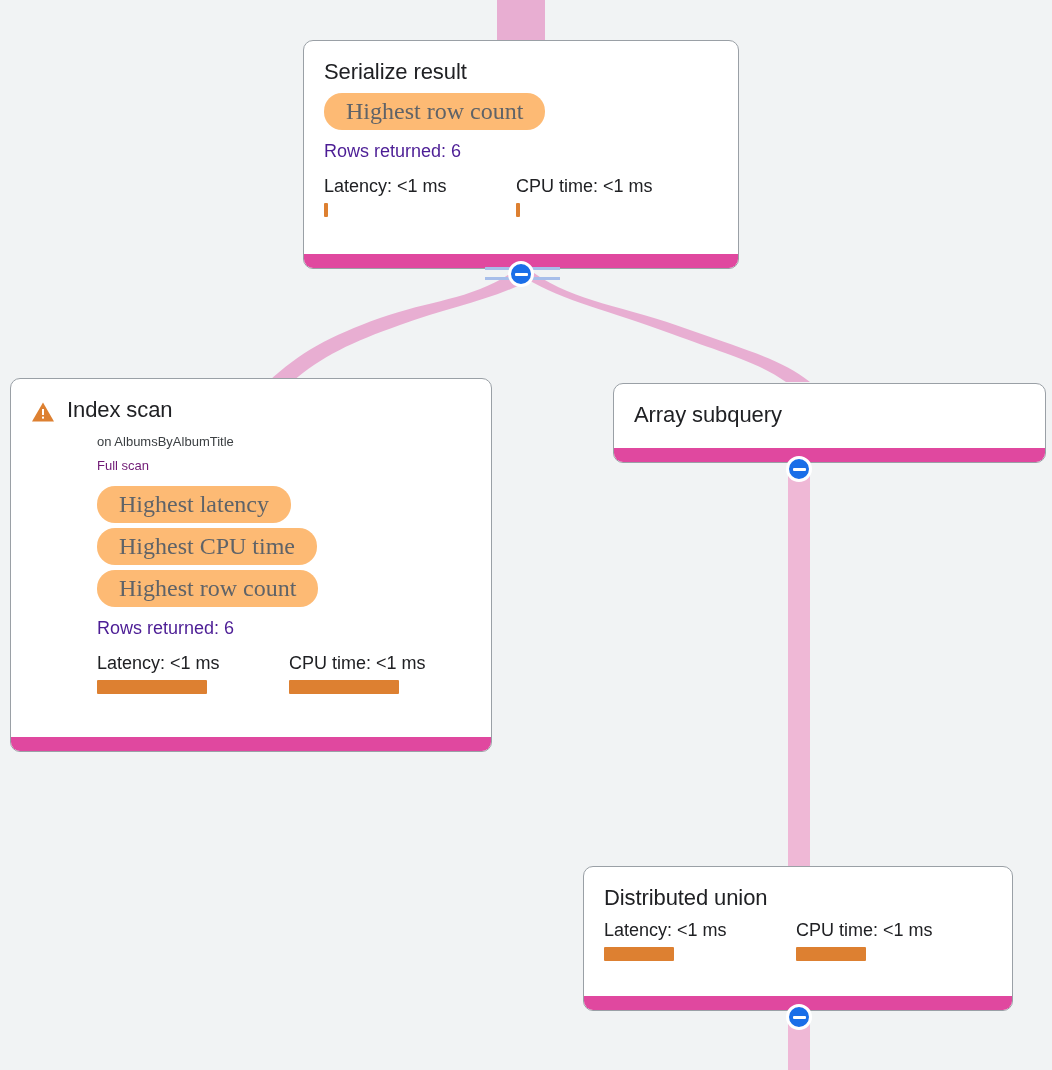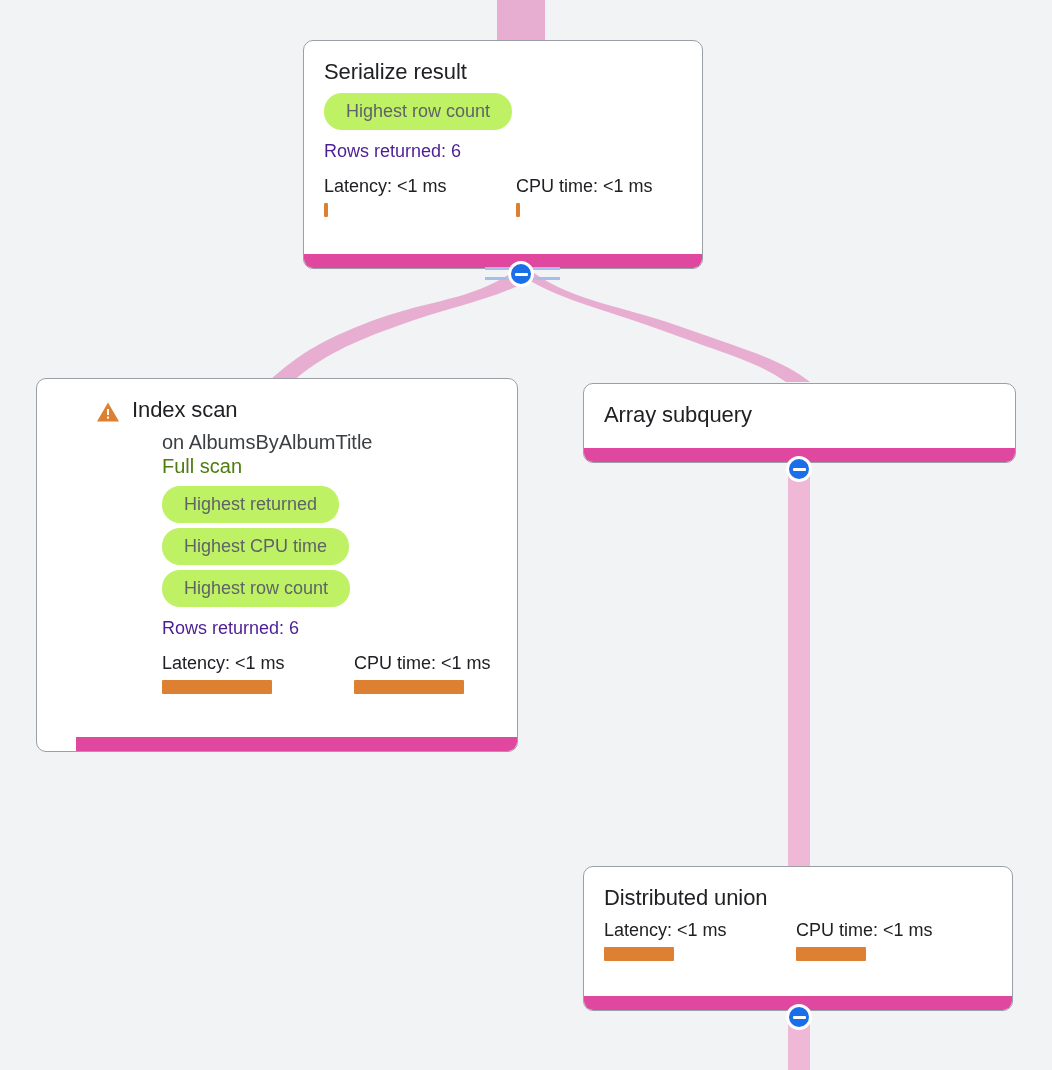--- a/index.html
+++ b/index.html
@@ -60,27 +60,27 @@
     gap: 12px;
   }
   .node-title {
     font-size: 22px;
     line-height: 26px;
     color: #202124;
     font-weight: 400;
     letter-spacing: -0.1px;
   }
   .node-sub {
-    font-size: 20px;
+    font-size: 13px;
     line-height: 24px;
     color: #3C4043;
     margin-top: 6px;
   }
   .node-sub.muted {
-    color: #4d7c0f;
+    color: #701a75;
     margin-top: 0px;
   }
   .indent { padding-left: 66px; }
 
   
   .warn-icon {
     flex: 0 0 auto;
     width: 24px;
     height: 24px;
     margin-top: 3px;
@@ -89,27 +89,28 @@
 
   
   .badges {
     margin-top: 8px;
     display: flex;
     flex-direction: column;
     align-items: flex-start;
     gap: 5px;
   }
   .badge {
-    background: #bef264;
+    background: #fdba74;
     color: #5F6368;
-    font-size: 18px;
+    font-size: 24px;
     line-height: 22px;
     border-radius: 18px;
     padding: 7px 22px 8px 22px;
     white-space: nowrap;
+    font-family: Liberation Serif, serif;
   }
 
   
   .rows-returned {
     font-size: 18px;
     line-height: 24px;
     color: #4c1d95;
     margin-top: 9px;
   }
 
@@ -198,21 +199,21 @@
              L 786 382
              C 758 362, 726 354, 672 334
              C 608 310, 565 302, 525 278
              Z"></path>
 
     <rect x="788" y="462" width="22" height="412" fill="#EFB8D6"></rect>
 
     <rect x="788" y="1010" width="22" height="62" fill="#EFB8D6"></rect>
   </svg>
 
-  <div class="node" style="left:303px; top:40px; width:400px; height:229px;">
+  <div class="node" style="left:303px; top:40px; width:436px; height:229px;">
     <div class="node-body">
       <div class="node-title-row">
         <div class="node-title">Serialize result</div>
       </div>
       <div class="badges">
         <span class="badge">Highest row count</span>
       </div>
       <div class="rows-returned">Rows returned: 6</div>
       <div class="metrics">
         <div class="metric" style="width:192px;">
@@ -231,55 +232,55 @@
   <div class="rule-pair" style="left:485px; top:267px; width:38px;">
     <i class="r1"></i>
       <i class="r2"></i>
   </div>
   <div class="rule-pair" style="left:522px; top:267px; width:38px;">
     <i class="r1"></i>
       <i class="r2"></i>
   </div>
   <div class="collapse" style="left:508px; top:261px;"></div>
 
-  <div class="node" style="left:36px; top:378px; width:482px; height:374px;padding-left:39px;">
+  <div class="node" style="left:10px; top:378px; width:482px; height:374px;">
     <div class="node-body">
       <div class="node-title-row">
         <svg class="warn-icon" viewBox="0 0 24 24" xmlns="http://www.w3.org/2000/svg">
           <path d="M12 2.6 L23 21.4 H1 Z" fill="#DD8031"></path>
           <rect x="11" y="9" width="2" height="6" fill="#FFFFFF"></rect>
           <rect x="11" y="16.6" width="2" height="2" fill="#FFFFFF"></rect>
         </svg>
         <div class="node-title">Index scan</div>
       </div>
       <div class="indent">
         <div class="node-sub">on AlbumsByAlbumTitle</div>
         <div class="node-sub muted">Full scan</div>
         <div class="badges">
-          <span class="badge">Highest returned</span>
+          <span class="badge">Highest latency</span>
           <span class="badge">Highest CPU time</span>
           <span class="badge">Highest row count</span>
         </div>
         <div class="rows-returned">Rows returned: 6</div>
         <div class="metrics">
           <div class="metric" style="width:192px;">
             <span class="metric-label">Latency: &lt;1 ms</span>
             <span class="metric-bar" style="width:110px;"></span>
           </div>
           <div class="metric">
             <span class="metric-label">CPU time: &lt;1 ms</span>
             <span class="metric-bar" style="width:110px;"></span>
           </div>
         </div>
       </div>
     </div>
     <div class="node-accent"></div>
   </div>
 
-  <div class="node" style="left:583px; top:383px; width:433px; height:80px;">
+  <div class="node" style="left:613px; top:383px; width:433px; height:80px;">
     <div class="node-body" style="padding:18px 20px 0 20px;">
       <div class="node-title-row">
         <div class="node-title">Array subquery</div>
       </div>
     </div>
     <div class="node-accent"></div>
   </div>
   <div class="collapse" style="left:786px; top:456px;"></div>
 
   <div class="node" style="left:583px; top:866px; width:430px; height:145px;">

